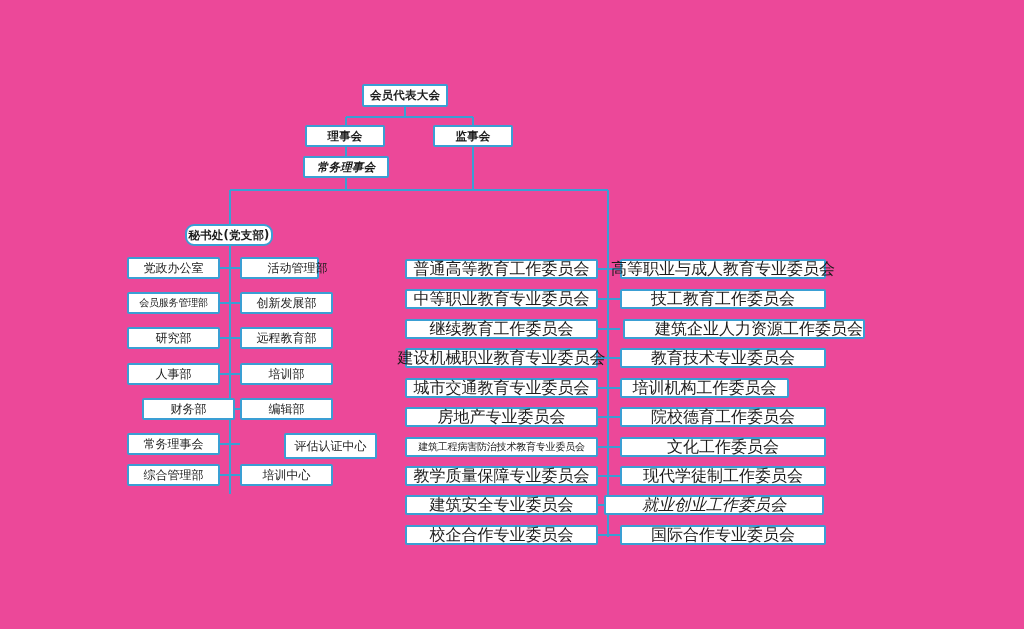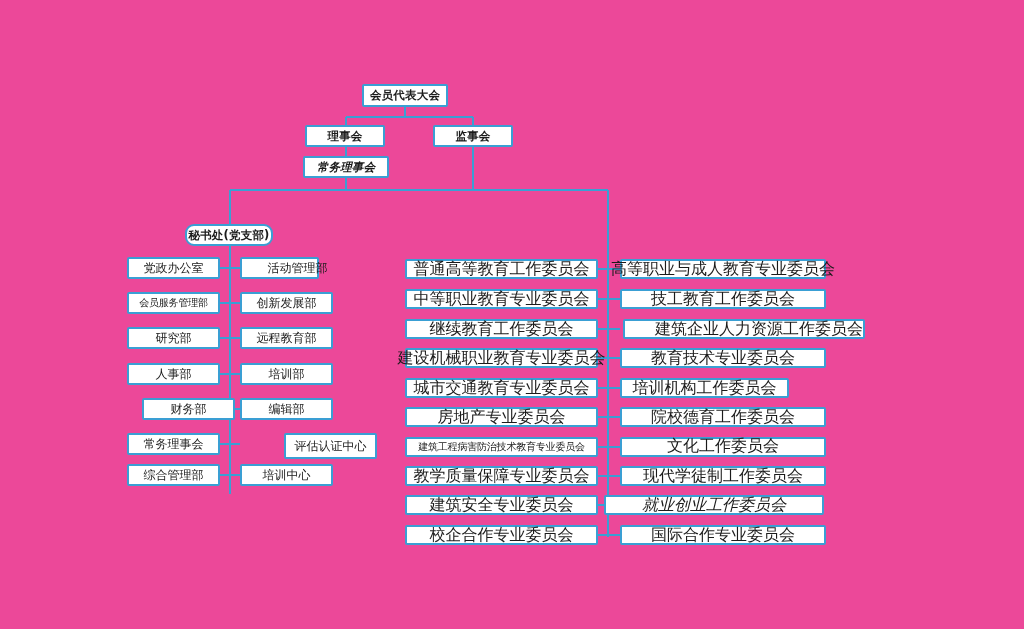--- a/index.html
+++ b/index.html
@@ -229,21 +229,21 @@
   </div>
   <div class="node committee" style="left:620px; top:348px; width:206px; height:20px;">
     <span>教育技术专业委员会</span>
   </div>
   <div class="node committee" style="left:620px; top:378px; width:169px; height:20px;">
     <span>培训机构工作委员会</span>
   </div>
   <div class="node committee" style="left:620px; top:407px; width:206px; height:20px;">
     <span>院校德育工作委员会</span>
   </div>
-  <div class="node committee" style="left:620px; top:437px; width:206px; height:20px;align-items:flex-end;">
+  <div class="node committee" style="left:620px; top:437px; width:206px; height:20px;">
     <span>文化工作委员会</span>
   </div>
   <div class="node committee" style="left:620px; top:466px; width:206px; height:20px;">
     <span>现代学徒制工作委员会</span>
   </div>
   <div class="node committee" style="left:604px; top:495px; width:220px; height:20px;font-style:italic;">
     <span>就业创业工作委员会</span>
   </div>
   <div class="node committee" style="left:620px; top:525px; width:206px; height:20px;">
     <span>国际合作专业委员会</span>

